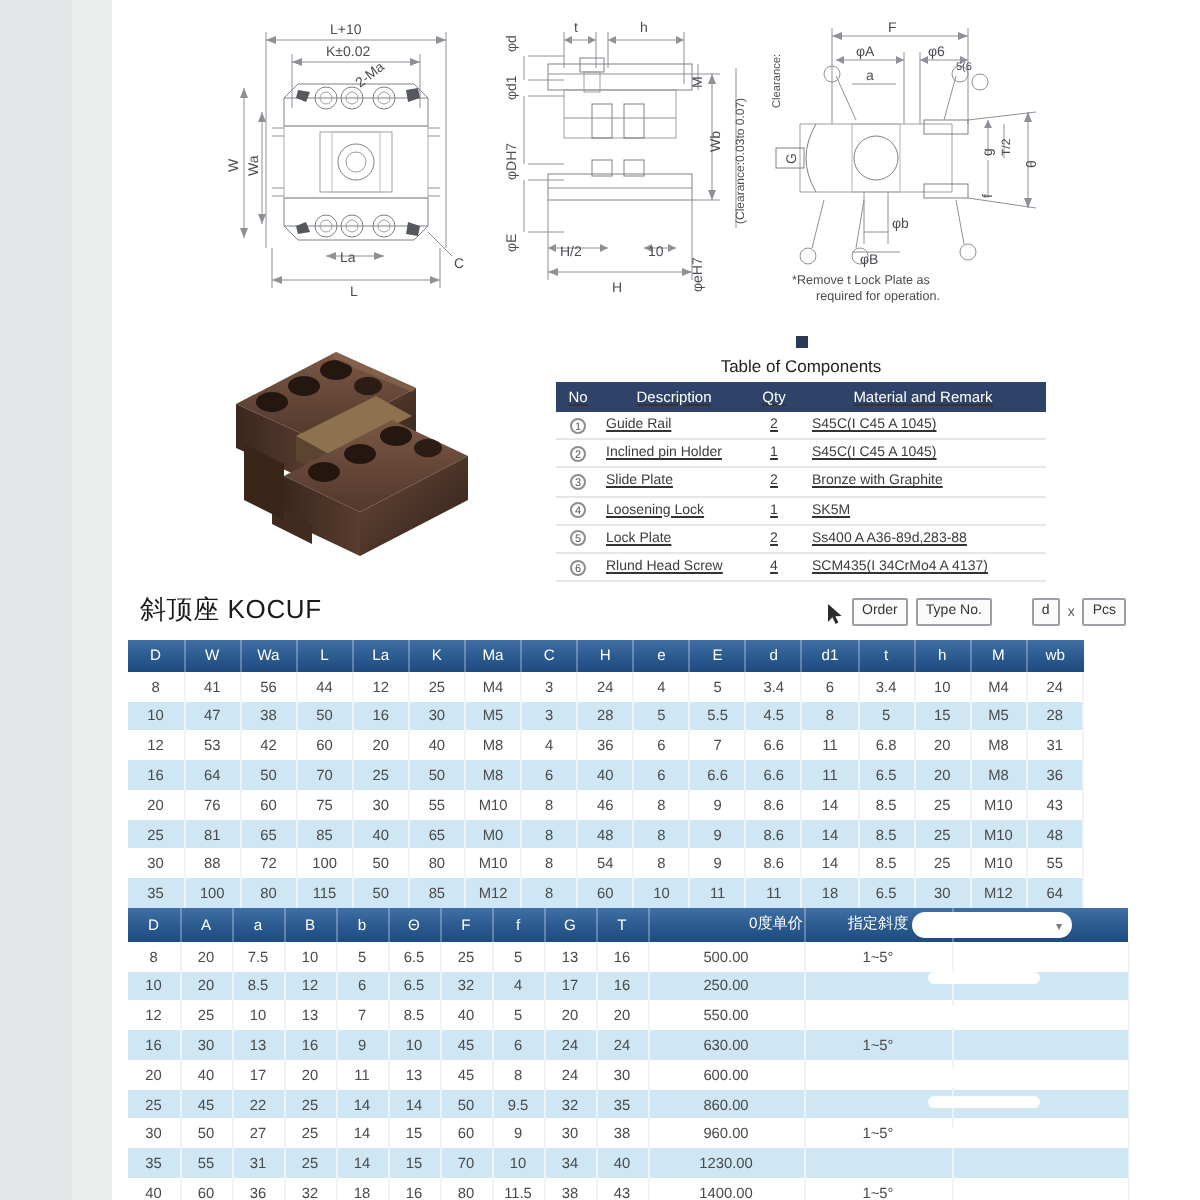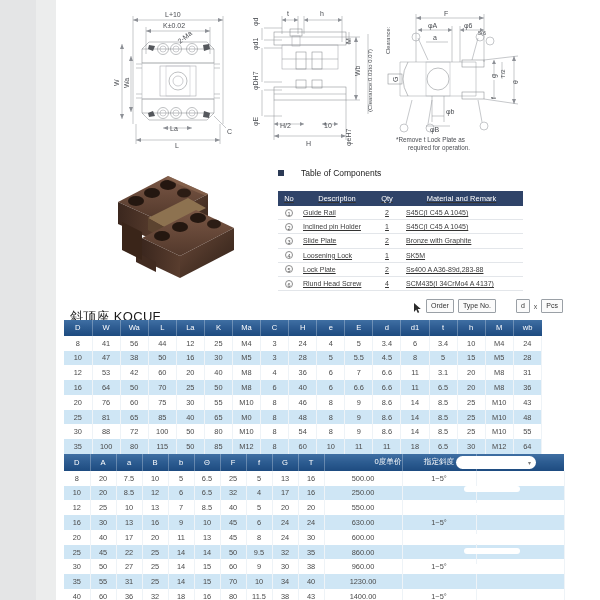--- a/index.html
+++ b/index.html
@@ -21,21 +21,21 @@
   
   .drawings { position:absolute; left:56px; top:0; width:544px; height:152px; background:#fff; }
   .dwg { position:absolute; }
   .dwgsvg { display:block; }
 
   
   .photo-wrap { position:absolute; left:56px; top:162px; width:215px; height:118px; background:#fff; }
 
   
   .comp { position:absolute; left:278px; top:168px; width:245px; }
-  .comp-title { font-size:8.5px; color:#222; margin-bottom:13px; display:flex; align-items:center; gap:17px; }
+  .comp-title { font-size:8.5px; color:#222; margin-bottom:3px; display:flex; align-items:center; gap:4px;flex-direction:column; }
   .sqbullet { width:6px; height:6px; background:#2b3a55; display:inline-block; }
   table.ctbl { border-collapse:collapse; width:245px; font-size:7px;text-decoration:underline; }
   table.ctbl th {
     background:#2f4368; color:#fff; font-weight:normal; font-size:7.5px;
     padding:3px 2px; border:none; text-align:center;
   }
   table.ctbl td {
     padding:2.6px 3px; border-bottom:1px solid #e3e6ea; color:#3c3c3c;
     background:#fff; font-size:7px;
   }
@@ -43,21 +43,21 @@
   table.ctbl td.desc { width:74px; }
   table.ctbl td.qty { text-align:center; width:26px; }
   table.ctbl td.mat { text-align:left; padding-left:6px; }
   .circnum {
     display:inline-block; width:8px; height:8px; line-height:8px; border-radius:50%;
     border:1px solid #8d8d8d; font-size:5.5px; text-align:center; color:#555;
   }
 
   
   .kocuf-row { position:absolute; left:56px; top:296px; width:544px; height:24px; }
-  .kocuf-title { position:absolute; left:14px; top:12px; font-size:13px; color:#1a1a1a; letter-spacing:.3px; }
+  .kocuf-title { position:absolute; left:14px; top:0px; font-size:13px; color:#1a1a1a; letter-spacing:.3px; }
   .order-box { position:absolute; left:357px; top:3px; display:flex; align-items:center; gap:4px; }
   .mouse-ico { width:9px; height:12px; position:relative; }
   .btn-lite {
     border:1px solid #9aa0a6; background:#fbfbfb; font-size:7px; color:#333;
     padding:1px 4px; border-radius:1px; line-height:10px; white-space:nowrap;
   }
   .xsep { font-size:7px; color:#555; }
 
   
   .tbl-wrap { position:absolute; left:64px; width:478px; }
@@ -544,21 +544,21 @@
             <td>60</td>
             <td>20</td>
             <td>40</td>
             <td>M8</td>
             <td>4</td>
             <td>36</td>
             <td>6</td>
             <td>7</td>
             <td>6.6</td>
             <td>11</td>
-            <td>3.1</td>
+            <td>6.8</td>
             <td>20</td>
             <td>M8</td>
             <td>31</td>
           </tr>
           <tr class="even">
             <td>16</td>
             <td>64</td>
             <td>50</td>
             <td>70</td>
             <td>25</td>

